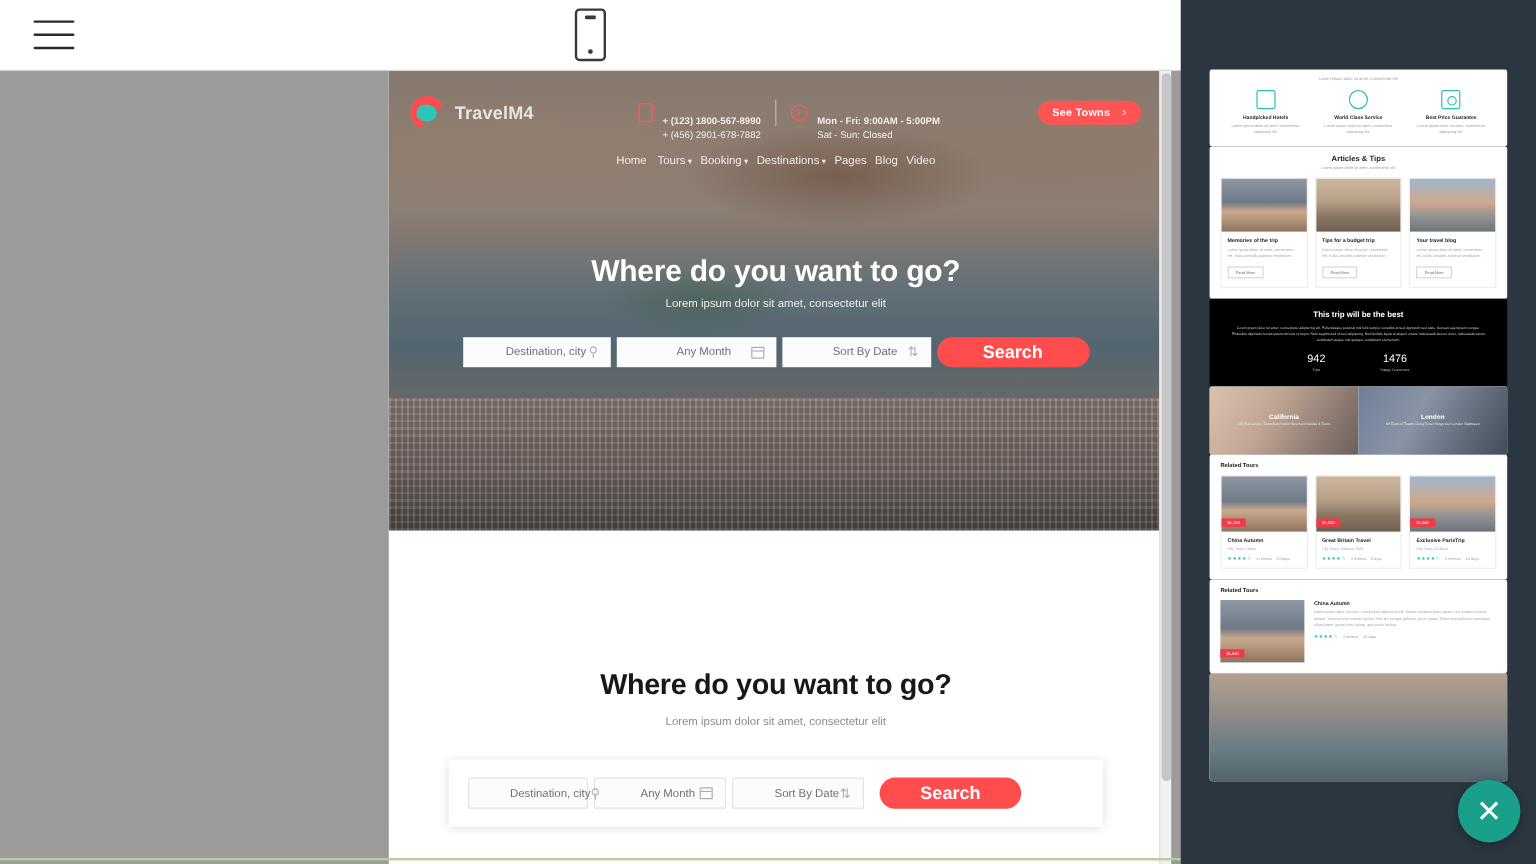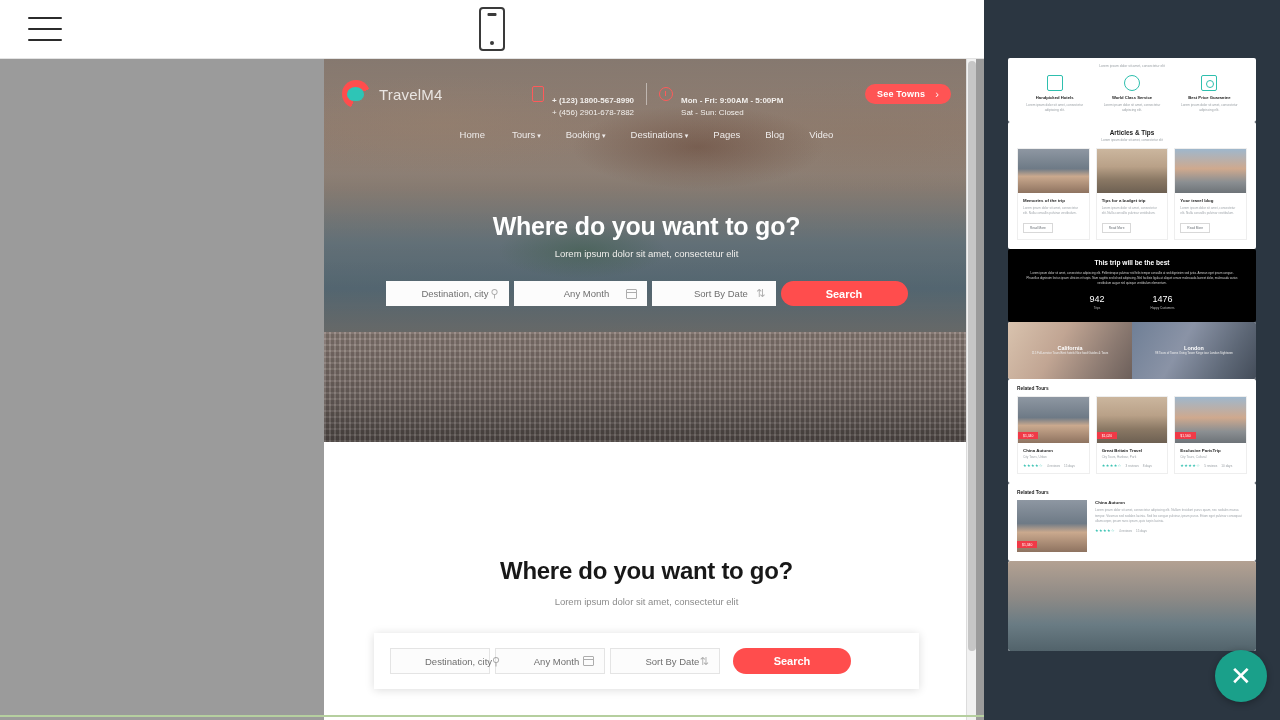--- a/index.html
+++ b/index.html
@@ -71,58 +71,58 @@
   .hero-inner{ position:relative; z-index:3; }
 
   .hero-top{
     display:flex; align-items:center; padding:10px 18px 0 18px; gap:0;
   }
   .brand{ display:flex; align-items:center; gap:9px; width:190px; }
   .brand-mark{ width:28px; height:28px; border-radius:50%; position:relative;
      background:conic-gradient(from 200deg,#ff4d4d 0deg 230deg, transparent 230deg 360deg); }
   .brand-mark:after{ content:""; position:absolute; left:5px; top:7px; width:17px; height:14px;
      border-radius:50% 50% 45% 45%; background:#2ec5b6; }
-  .brand-name{ color:#e9e5e2; font-size:15px; letter-spacing:.2px; }
+  .brand-name{ color:#e9e5e2; font-size:15px; letter-spacing:.2px;font-weight:bold; }
 
   .hero-contact{ display:flex; align-items:center; gap:8px; }
   .ci{ width:12px; height:16px; border:1.3px solid #ff5a5a; border-radius:2px; }
   .ci.clock{ width:14px; height:14px; border-radius:50%; position:relative; }
   .ci.clock:after{ content:""; position:absolute; left:5px; top:2.5px; width:1.2px; height:5px; background:#ff5a5a; }
   .contact-lines{ line-height:1.5;margin-top:26px; }
   .contact-lines div{ font-size:8px; color:#f2efec; white-space:nowrap; }
   .contact-lines div:first-child{ font-weight:bold; }
   .vsep{ width:1px; height:22px; background:rgba(255,255,255,.45); margin:0 12px; }
   .see-trips{
     margin-left:auto; background:#ff5454; color:#fff; border:none; border-radius:14px;
     height:20px; padding:0 12px; font-size:9px; font-weight:bold; letter-spacing:.2px;
     display:flex; align-items:center; gap:10px; cursor:pointer;
   }
   .see-trips .chev{ font-weight:normal; font-size:11px; opacity:.9; }
 
-  .hero-nav{ display:flex; justify-content:center; gap:25px; margin-top:10px; }
+  .hero-nav{ display:flex; justify-content:center; gap:7px; margin-top:10px; }
   .hero-nav a{ color:#efeceb; font-size:9.5px; text-decoration:none; cursor:pointer; white-space:nowrap; }
   .hero-nav a .caret{ font-size:7px; margin-left:2px; }
 
   .hero-center{ text-align:center; margin-top:72px; }
   .hero-title{ color:#ffffff; font-size:25px; font-weight:bold; letter-spacing:-.2px; }
   .hero-sub{ color:#f0eeec; font-size:9.5px; margin-top:7px; }
 
   .searchbar{ display:flex; justify-content:center; gap:5px; margin-top:22px; }
   .field{
     background:#fcfcfc; height:25px; display:flex; align-items:center;
     padding:0 10px; font-size:9.5px; color:#6f6f6f; cursor:text;
   }
   .field .txt{ flex:1; white-space:nowrap;margin-left:24px; }
   .field .gl{ opacity:.55; font-size:11px; }
   .f1{ width:123px; }
   .f2{ width:133px; }
   .f3{ width:124px; }
   .btn-search{
     width:127px; height:25px; background:#ff4d4d; color:#fff; border:none; border-radius:13px;
-    font-size:11px; font-weight:bold; cursor:pointer;
+    font-size:15px; font-weight:bold; cursor:pointer;
   }
   .cal{ width:11px; height:10px; border:1.2px solid #9a9a9a; border-radius:1px; position:relative; opacity:.8; }
   .cal:before{ content:""; position:absolute; left:0; right:0; top:2px; height:1px; background:#9a9a9a; }
 
   
   .section2{ padding-top:115px; text-align:center; background:#fff; }
   .s2-title{ font-size:24px; font-weight:bold; color:#181818; letter-spacing:-.3px; }
   .s2-sub{ font-size:9.5px; color:#8b8b8b; margin-top:11px; }
   .s2-card{
     margin:26px auto 0 auto; width:545px; background:#fff;

